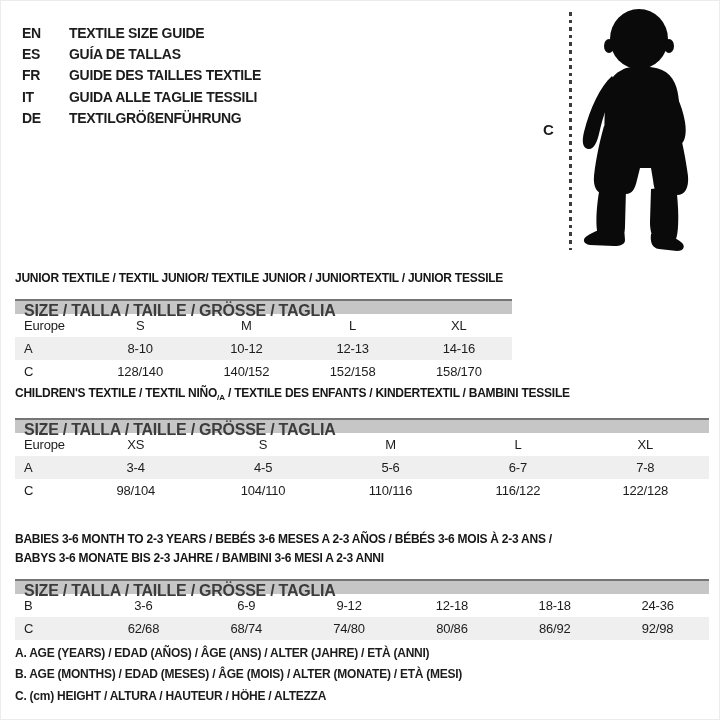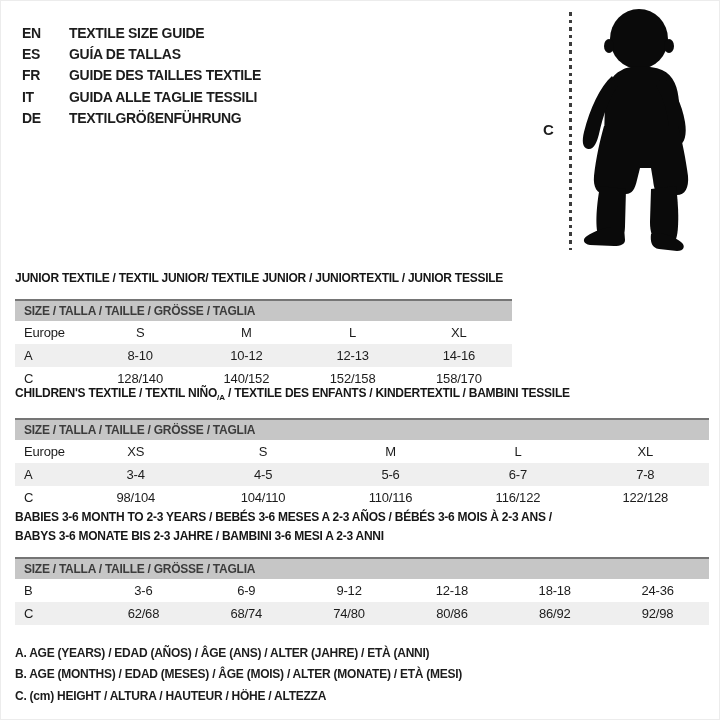--- a/index.html
+++ b/index.html
@@ -17,31 +17,31 @@
   .measure-line{
     position:absolute;left:569px;top:12px;width:3px;height:238px;
     background:repeating-linear-gradient(180deg,#3c3c3c 0 3.5px,transparent 3.5px 7.6px);
   }
   .measure-label{position:absolute;left:543px;top:121px;font-weight:bold;font-size:15px;}
   .silhouette{position:absolute;left:578px;top:8px;width:128px;height:244px;}
   
   .section{position:absolute;left:15px;}
   .section-junior{top:269px;width:497px;}
   .section-children{top:384px;width:694px;}
-  .section-babies{top:508px;width:694px;}
+  .section-babies{top:530px;width:694px;}
   .section-title{
     font-weight:bold;font-size:12px;letter-spacing:-0.25px;line-height:19px;
     color:#161616;white-space:nowrap;
   }
   .subtxt{font-size:8px;letter-spacing:0;}
   .size-table{margin-top:11px;}
   .table-header{
-    height:22px;line-height:20px;box-sizing:border-box;
+    height:15px;line-height:20px;box-sizing:border-box;
     background:var(--bar-bg,#c6c6c6);border-top:2px solid var(--bar-border,#757575);
-    padding-left:9px;font-weight:bold;font-size:12px;letter-spacing:-0.25px;
+    padding-left:9px;font-weight:bold;font-size:16px;letter-spacing:-0.25px;
     color:var(--bar-text,#3c3c3c);white-space:nowrap;
   }
   .trow{display:grid;height:23px;align-items:center;font-size:13px;letter-spacing:-0.2px;}
   .trow.shaded{background:var(--shade-bg,#efefef);}
   .section-junior .trow{grid-template-columns:72px repeat(4,1fr);}
   .section-children .trow{grid-template-columns:57px repeat(5,1fr);}
   .section-babies .trow{grid-template-columns:77px repeat(6,1fr);}
   .cell{text-align:center;white-space:nowrap;}
   .cell.label{text-align:left;padding-left:9px;}
   

